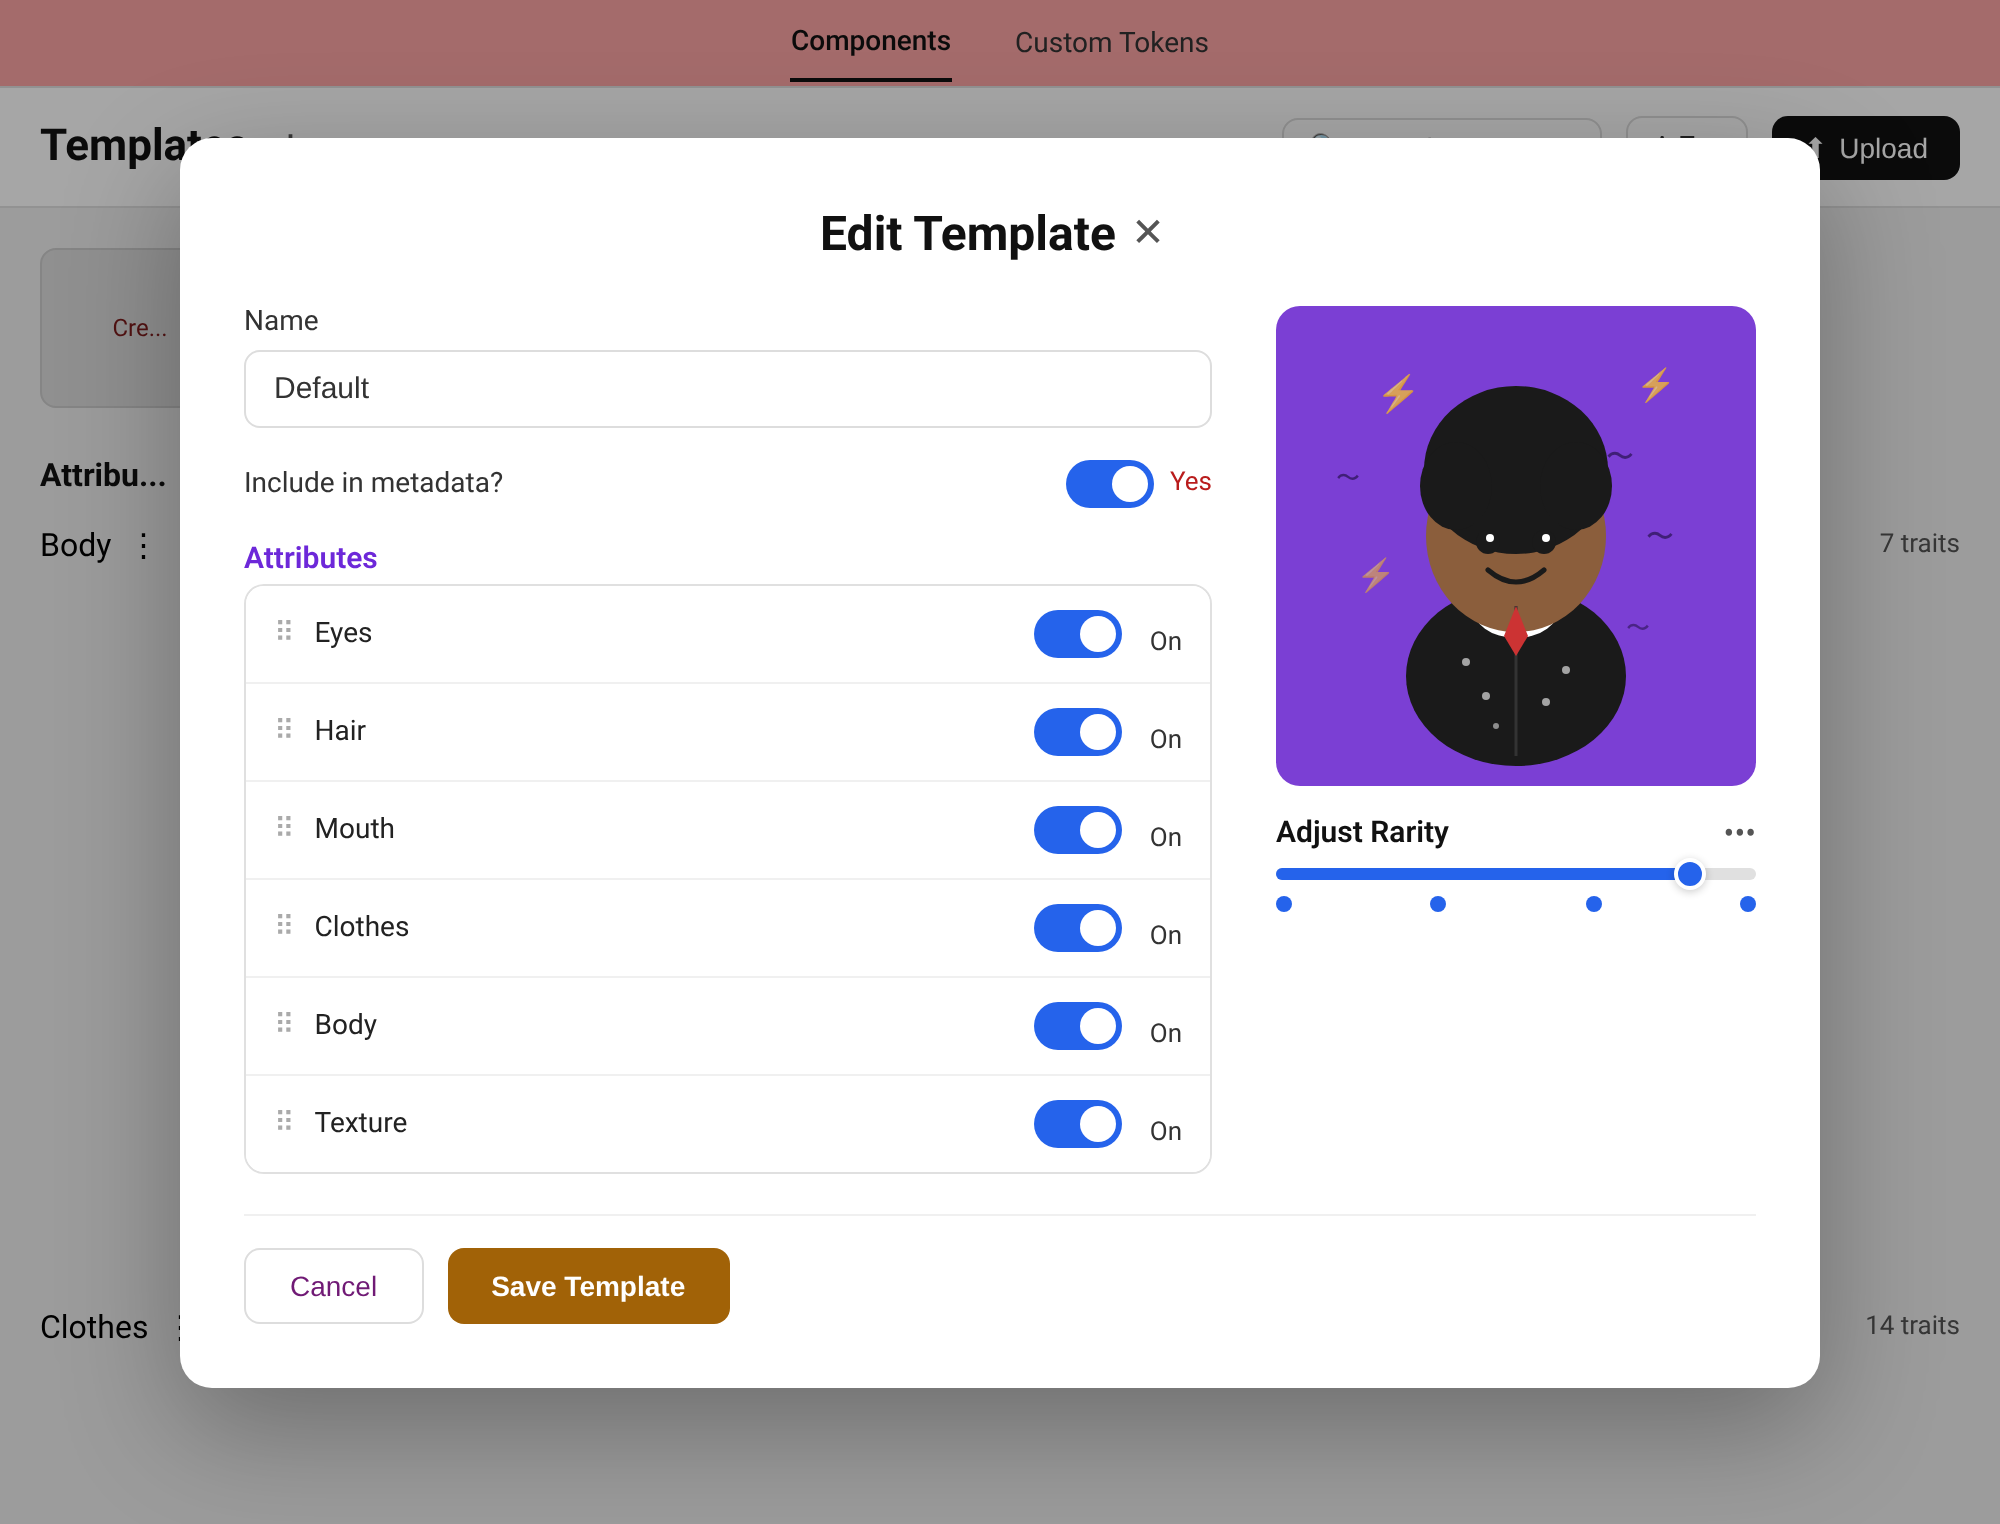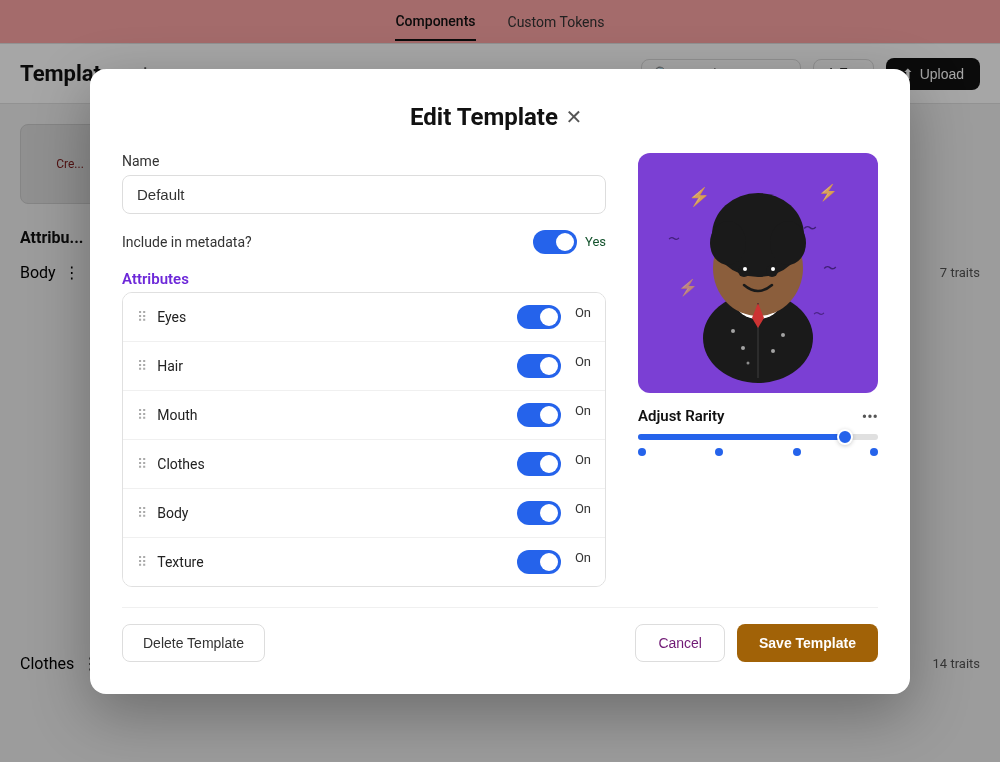--- a/index.html
+++ b/index.html
@@ -266,21 +266,21 @@
       position: absolute;
       width: 18px;
       height: 18px;
       background: white;
       border-radius: 50%;
       top: 3px;
       right: 3px;
     }
     .toggle-label {
       font-size: 13px;
-      color: #14532d;
+      color: #b91c1c;
     }
 
     
     .attributes-title {
       font-size: 15px;
       font-weight: 600;
       color: #6d28d9;
       margin-bottom: 4px;
     }
 
@@ -308,21 +308,21 @@
       margin-right: 10px;
       cursor: grab;
     }
     .attr-name {
       font-size: 14px;
       color: #222;
       flex: 1;
     }
     .attr-toggle {
       display: flex;
-      align-items: flex-start;
+      align-items: flex-end;
       gap: 14px;
       margin-left: 16px;
     }
     .attr-toggle-label {
       font-size: 13px;
       color: #333;
     }
 
     
     .preview-image {
@@ -659,21 +659,20 @@
             <div class="rarity-dot"></div>
             <div class="rarity-dot"></div>
             <div class="rarity-dot"></div>
             <div class="rarity-dot"></div>
           </div>
         </div>
       </div>
     </div>
 
     <div class="modal-footer">
-      <button class="delete-btn">Delete Template</button>
       <div class="footer-right">
         <button class="cancel-btn">Cancel</button>
         <button class="save-btn">Save Template</button>
       </div>
     </div>
 
   </div>
 </div>
 
 </body></html>

